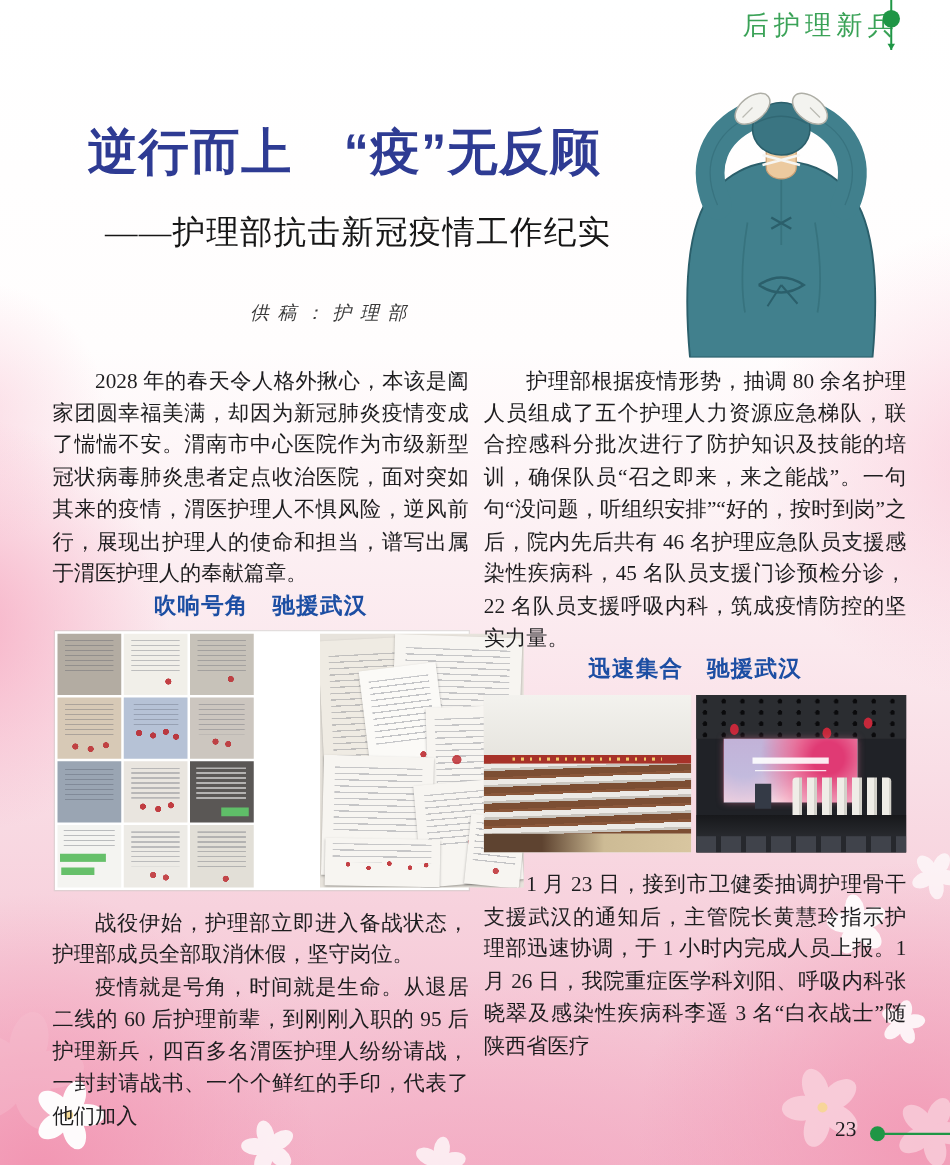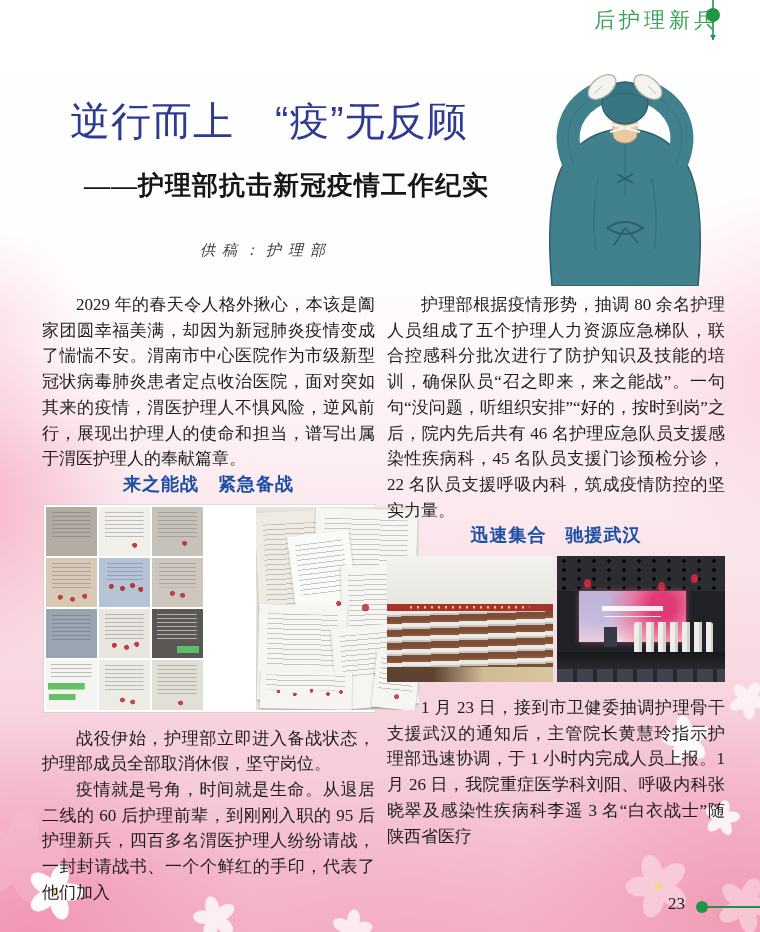--- a/index.html
+++ b/index.html
@@ -17,22 +17,22 @@
   }
   .flowers{position:absolute;left:0;top:0;pointer-events:none;}
 
   
   .masthead{position:absolute;top:6px;left:594px;font-family:"Liberation Sans","DejaVu Sans",sans-serif;
     font-size:21px;letter-spacing:4px;color:#3aa257;font-weight:400;}
   .pin{position:absolute;left:703px;top:0;}
 
   
   .title{position:absolute;left:70px;top:94px;width:410px;font-family:"Liberation Sans","DejaVu Sans",sans-serif;
-    font-size:40px;font-weight:400;color:#2e3b93;letter-spacing:1px;white-space:nowrap;}
-  .subtitle{position:absolute;left:84px;top:168px;font-size:26px;font-weight:700;color:#161616;letter-spacing:1px;white-space:nowrap;}
+    font-size:40px;font-weight:700;color:#2e3b93;letter-spacing:1px;white-space:nowrap;}
+  .subtitle{position:absolute;left:84px;top:168px;font-size:26px;font-weight:400;color:#161616;letter-spacing:1px;white-space:nowrap;}
   .byline{position:absolute;left:200px;top:241px;font-size:15px;font-style:italic;letter-spacing:7px;color:#3a3a3a;}
 
   
   .hero{position:absolute;left:498px;top:58px;}
 
   
   .col{position:absolute;top:292px;font-size:17px;line-height:25.7px;color:#1d1d1f;text-align:justify;}
   .col-left{left:42px;width:333px;}
   .col-right{left:387px;width:338px;}
   .col p{margin:0;}
@@ -173,22 +173,22 @@
     <g transform="rotate(38 150 29)">
         <ellipse cx="150" cy="29" rx="16" ry="9.5" fill="#f3f3ef" stroke="#aeaea6" stroke-width="1.2"></ellipse>
       </g>
     <path d="M96,36 l8,-8 M158,36 l-8,-8" stroke="#aeaea6" stroke-width="1" opacity=".8"></path>
     <path d="M119,116 l16,9 m0,-9 l-16,9" stroke="#2b5f6b" stroke-width="2"></path>
     <path d="M109,170 q18,-12 36,0 q-18,12 -36,0" fill="none" stroke="#2b5f6b" stroke-width="2"></path>
     <path d="M127,170 l-11,17 m11,-17 l13,15" stroke="#2b5f6b" stroke-width="1.6" fill="none"></path>
   </svg>
 
   <div class="col col-left">
-    <p class="indent">2029 年的春天令人格外揪心，本该是阖家团圆幸福美满，却因为新冠肺炎疫情变成了惴惴不安。渭南市中心医院作为市级新型冠状病毒肺炎患者定点收治医院，面对突如其来的疫情，渭医护理人不惧风险，逆风前行，展现出护理人的使命和担当，谱写出属于渭医护理人的奉献篇章。</p>
-    <p class="sec-head">来之能战　紧急备战</p>
+    <p class="indent">2028 年的春天令人格外揪心，本该是阖家团圆幸福美满，却因为新冠肺炎疫情变成了惴惴不安。渭南市中心医院作为市级新型冠状病毒肺炎患者定点收治医院，面对突如其来的疫情，渭医护理人不惧风险，逆风前行，展现出护理人的使命和担当，谱写出属于渭医护理人的奉献篇章。</p>
+    <p class="sec-head">吹响号角　驰援武汉</p>
 
     <div class="collage">
       <div class="cl-left">
         <div class="cell st c1"></div>
         <div class="cell c2"></div>
         <div class="cell c3"></div>
         <div class="cell c4"></div>
         <div class="cell c5"></div>
         <div class="cell c6"></div>
         <div class="cell st c7"></div>

